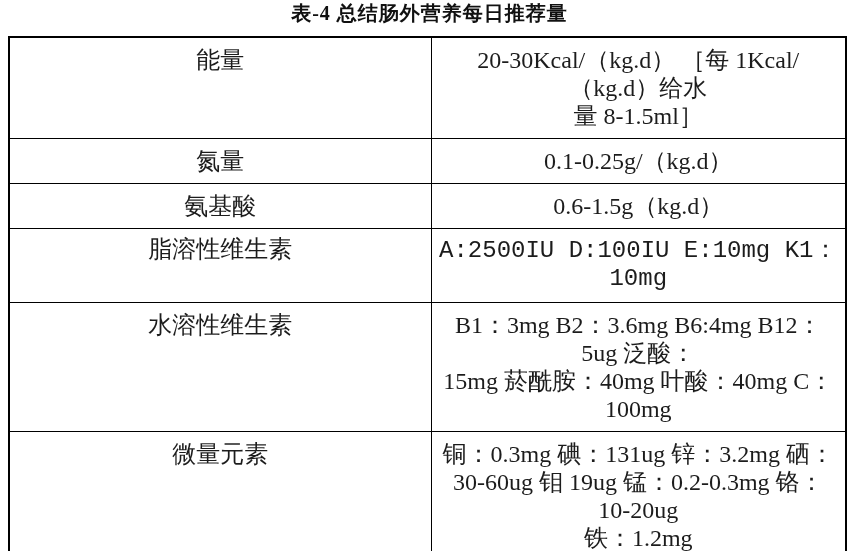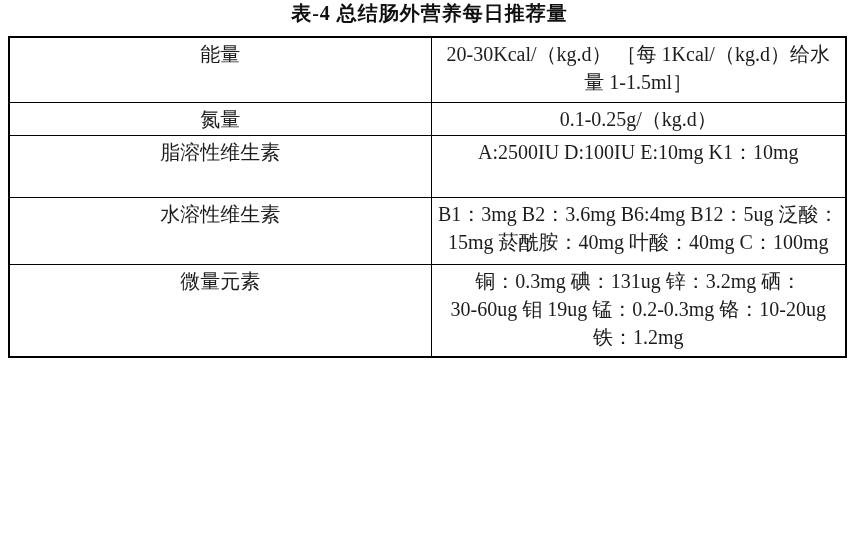--- a/index.html
+++ b/index.html
@@ -35,61 +35,65 @@
     left: 8px;
     width: 837px;
     border-collapse: collapse;
     table-layout: fixed;
     background: #ffffff;
   }
   table.nutri td {
     border: 1.5px solid #000000;
     vertical-align: top;
     text-align: center;
-    font-size: 20px;
+    font-size: 24px;
     line-height: 28px;
-    padding: 2px 6px;
+    padding: 8px 6px;
     white-space: pre-line;
     overflow: hidden;
   }
   table.nutri { border: 2.5px solid #000000; }
   col.c-label { width: 422px; }
   col.c-value { width: 415px; }
   tr.r1 td { height: 60px; }
   tr.r2 td { height: 27px; }
   tr.r3 td { height: 29px; }
   tr.r4 td { height: 24px; margin-top: 24px; }
   tr.r5 td { height: 27px; }
   tr.r6 td { height: 91px; }
-  tr.r7 td { height: 57px; }
+  tr.r7 td { height: 57px; font-family: Liberation Mono, monospace; }
   tr.r8 td { height: 62px; margin-left: 48px; }
   tr.r9 td { height: 87px; }
   td.align-left { text-align: left; }
 </style>
 </head>
 <body>
 
 <div class="page">
 
   <div class="title">表-4 总结肠外营养每日推荐量</div>
 
   <table class="nutri">
     <colgroup>
       <col class="c-label">
       <col class="c-value">
     </colgroup>
     <tbody>
       <tr class="r1">
         <td>能量</td>
         <td>20-30Kcal/（kg.d） ［每 1Kcal/（kg.d）给水
-量 1-1.5ml］</td>
+量 8-1.5ml］</td>
       </tr>
       <tr class="r4">
         <td>氮量</td>
         <td>0.1-0.25g/（kg.d）</td>
+      </tr>
+      <tr class="r5">
+        <td>氨基酸</td>
+        <td>0.6-1.5g（kg.d）</td>
       </tr>
       <tr class="r7">
         <td>脂溶性维生素</td>
         <td>A:2500IU  D:100IU E:10mg K1：10mg</td>
       </tr>
       <tr class="r8">
         <td>水溶性维生素</td>
         <td class="align-left">B1：3mg B2：3.6mg  B6:4mg B12：5ug 泛酸：
 15mg  菸酰胺：40mg  叶酸：40mg  C：100mg</td>
       </tr>

